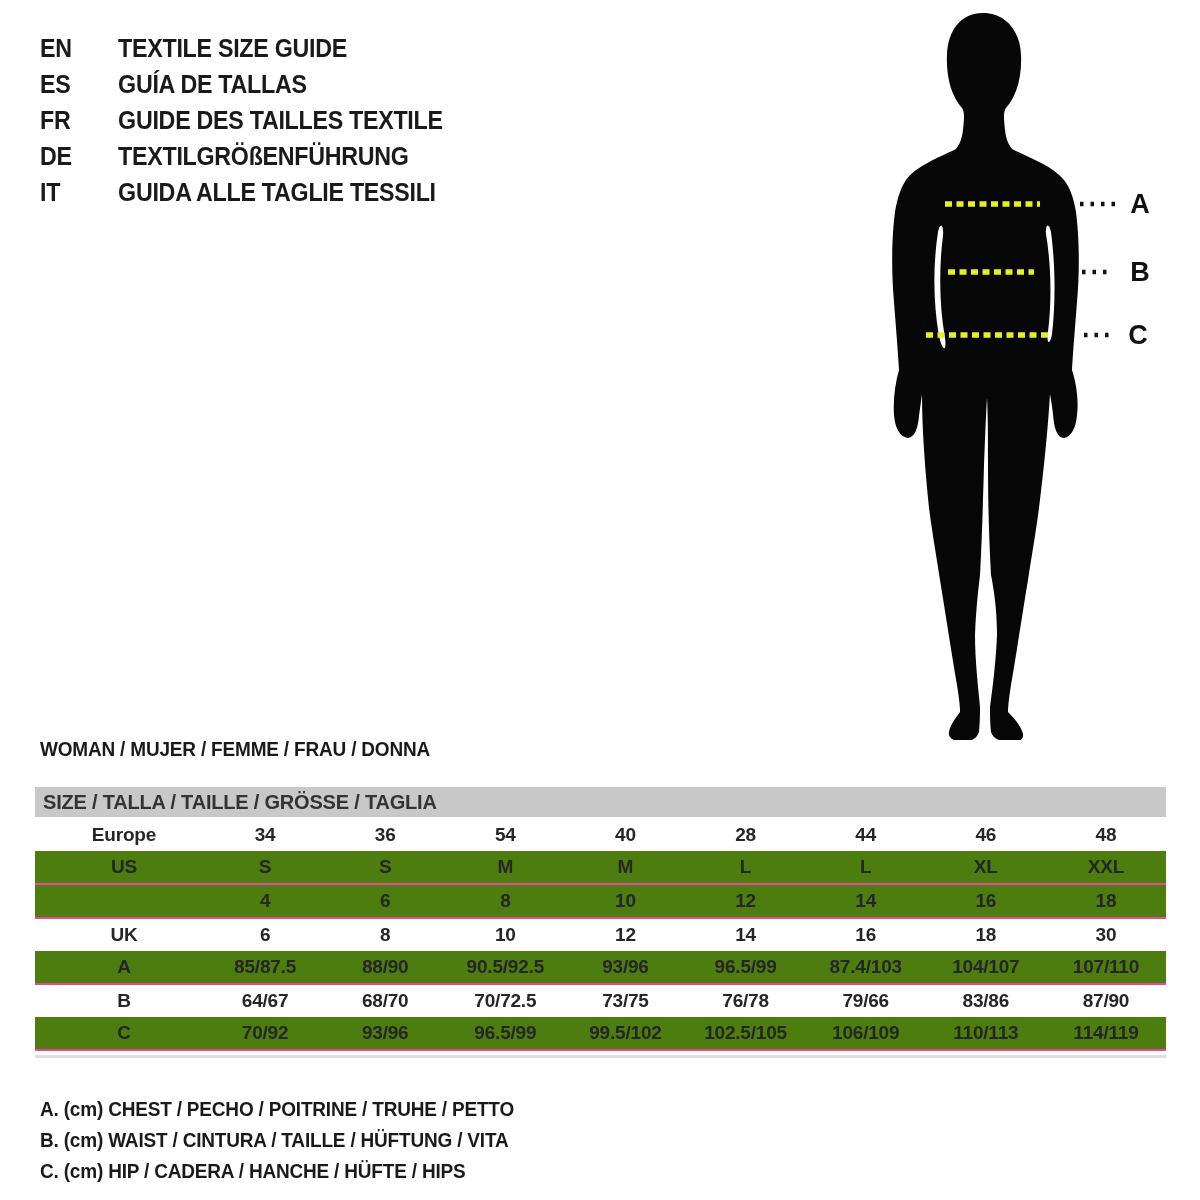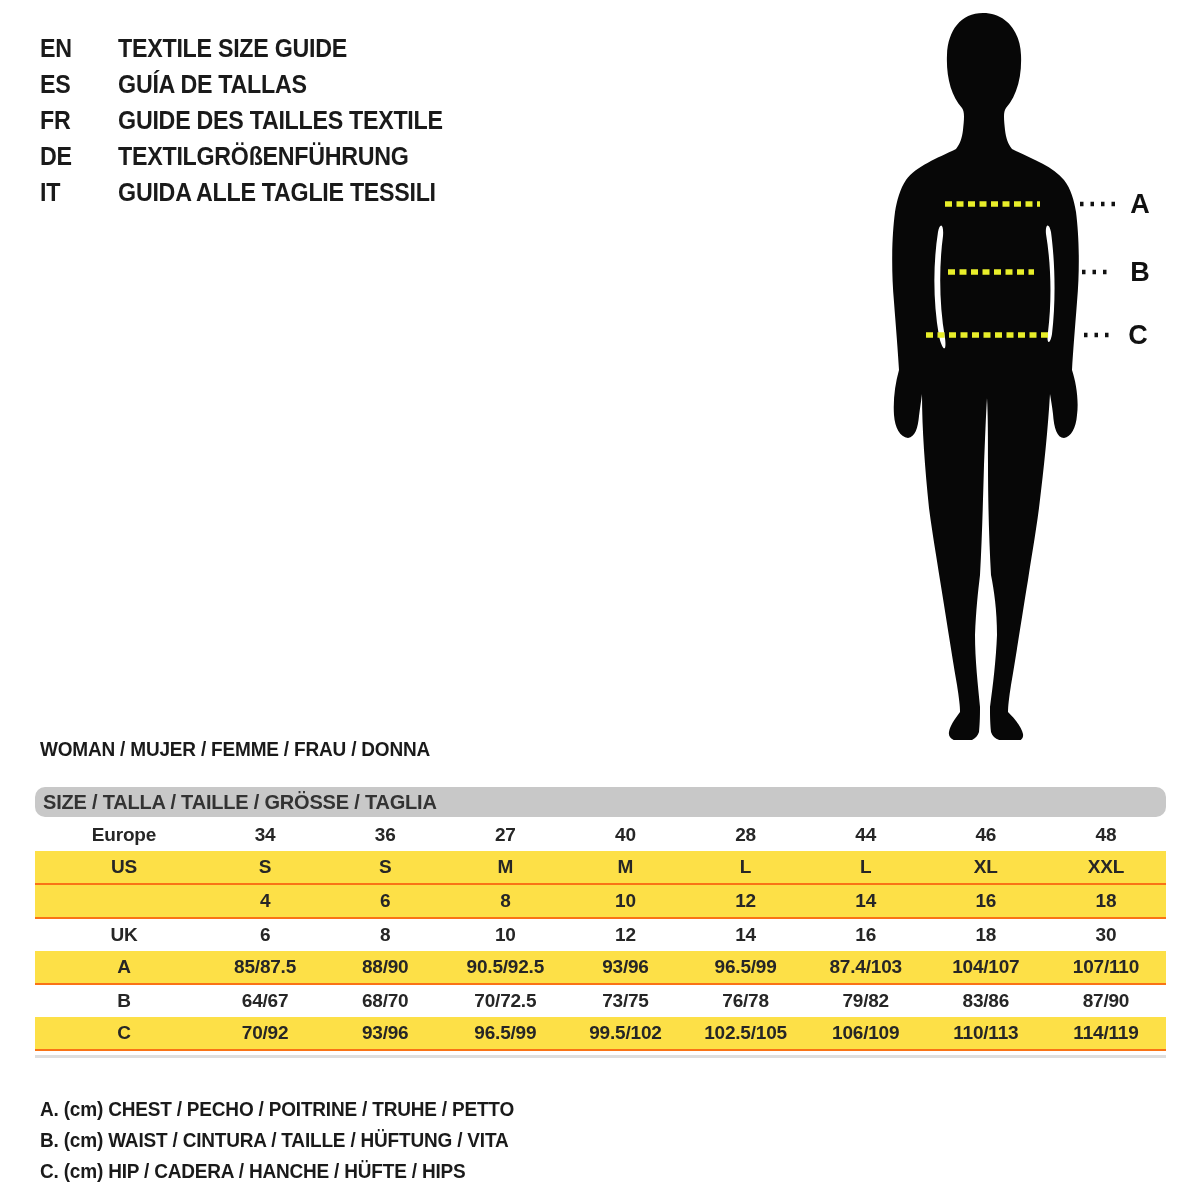--- a/index.html
+++ b/index.html
@@ -19,26 +19,26 @@
   .measure-label{position:absolute;width:40px;text-align:center;font-size:27px;font-weight:700;line-height:30px;color:#111;}
   .label-a{left:250px;top:179px;}
   .label-b{left:250px;top:247px;}
   .label-c{left:248px;top:310px;}
 
   
   .section-title{position:absolute;left:40px;top:738px;font-size:20px;font-weight:700;letter-spacing:-.2px;transform:scaleX(.95);transform-origin:left top;white-space:nowrap;}
 
   
   .table-wrap{position:absolute;left:35px;top:787px;width:1131px;}
-  .table-header-bar{height:30px;background:#c8c8c8;line-height:30px;font-size:20px;font-weight:700;color:#333;padding-left:8px;letter-spacing:-.2px;box-sizing:border-box;border-radius:10px;}
+  .table-header-bar{height:30px;background:#c8c8c8;line-height:30px;font-size:20px;font-weight:700;color:#333;padding-left:8px;letter-spacing:-.2px;box-sizing:border-box;}
   .table-wrap table{border-collapse:collapse;table-layout:fixed;width:100%;margin-top:2px;}
   .table-wrap td{height:32px;text-align:center;font-size:19px;font-weight:700;color:#262626;padding:0;letter-spacing:-.2px;}
   .table-wrap td.rl{text-align:center;padding-left:8px;}
   col.c0{width:170px;}
-  tr.shade td{background:#fde047;border-bottom:2px solid #f97316;}
+  tr.shade td{background:#4d7c0f;border-bottom:2px solid #ec4899;}
   .table-bottom-line{height:3px;background:#dedede;margin-top:4px;}
 
   
   .legend{position:absolute;left:40px;top:1094px;transform:scaleX(.95);transform-origin:left top;}
   .legend-line{font-size:20px;font-weight:700;line-height:31px;white-space:nowrap;letter-spacing:-.2px;}
 </style>
 </head>
 <body>
 
 <div class="canvas">
@@ -121,21 +121,21 @@
           <col>
           <col>
           <col>
           <col>
         </colgroup>
       <tbody>
         <tr>
           <td class="rl">Europe</td>
           <td>34</td>
           <td>36</td>
-          <td>27</td>
+          <td>54</td>
           <td>40</td>
           <td>28</td>
           <td>44</td>
           <td>46</td>
           <td>48</td>
         </tr>
         <tr class="shade">
           <td class="rl">US</td>
           <td>S</td>
           <td>S</td>
@@ -179,21 +179,21 @@
           <td>104/107</td>
           <td>107/110</td>
         </tr>
         <tr>
           <td class="rl">B</td>
           <td>64/67</td>
           <td>68/70</td>
           <td>70/72.5</td>
           <td>73/75</td>
           <td>76/78</td>
-          <td>79/82</td>
+          <td>79/66</td>
           <td>83/86</td>
           <td>87/90</td>
         </tr>
         <tr class="shade">
           <td class="rl">C</td>
           <td>70/92</td>
           <td>93/96</td>
           <td>96.5/99</td>
           <td>99.5/102</td>
           <td>102.5/105</td>

